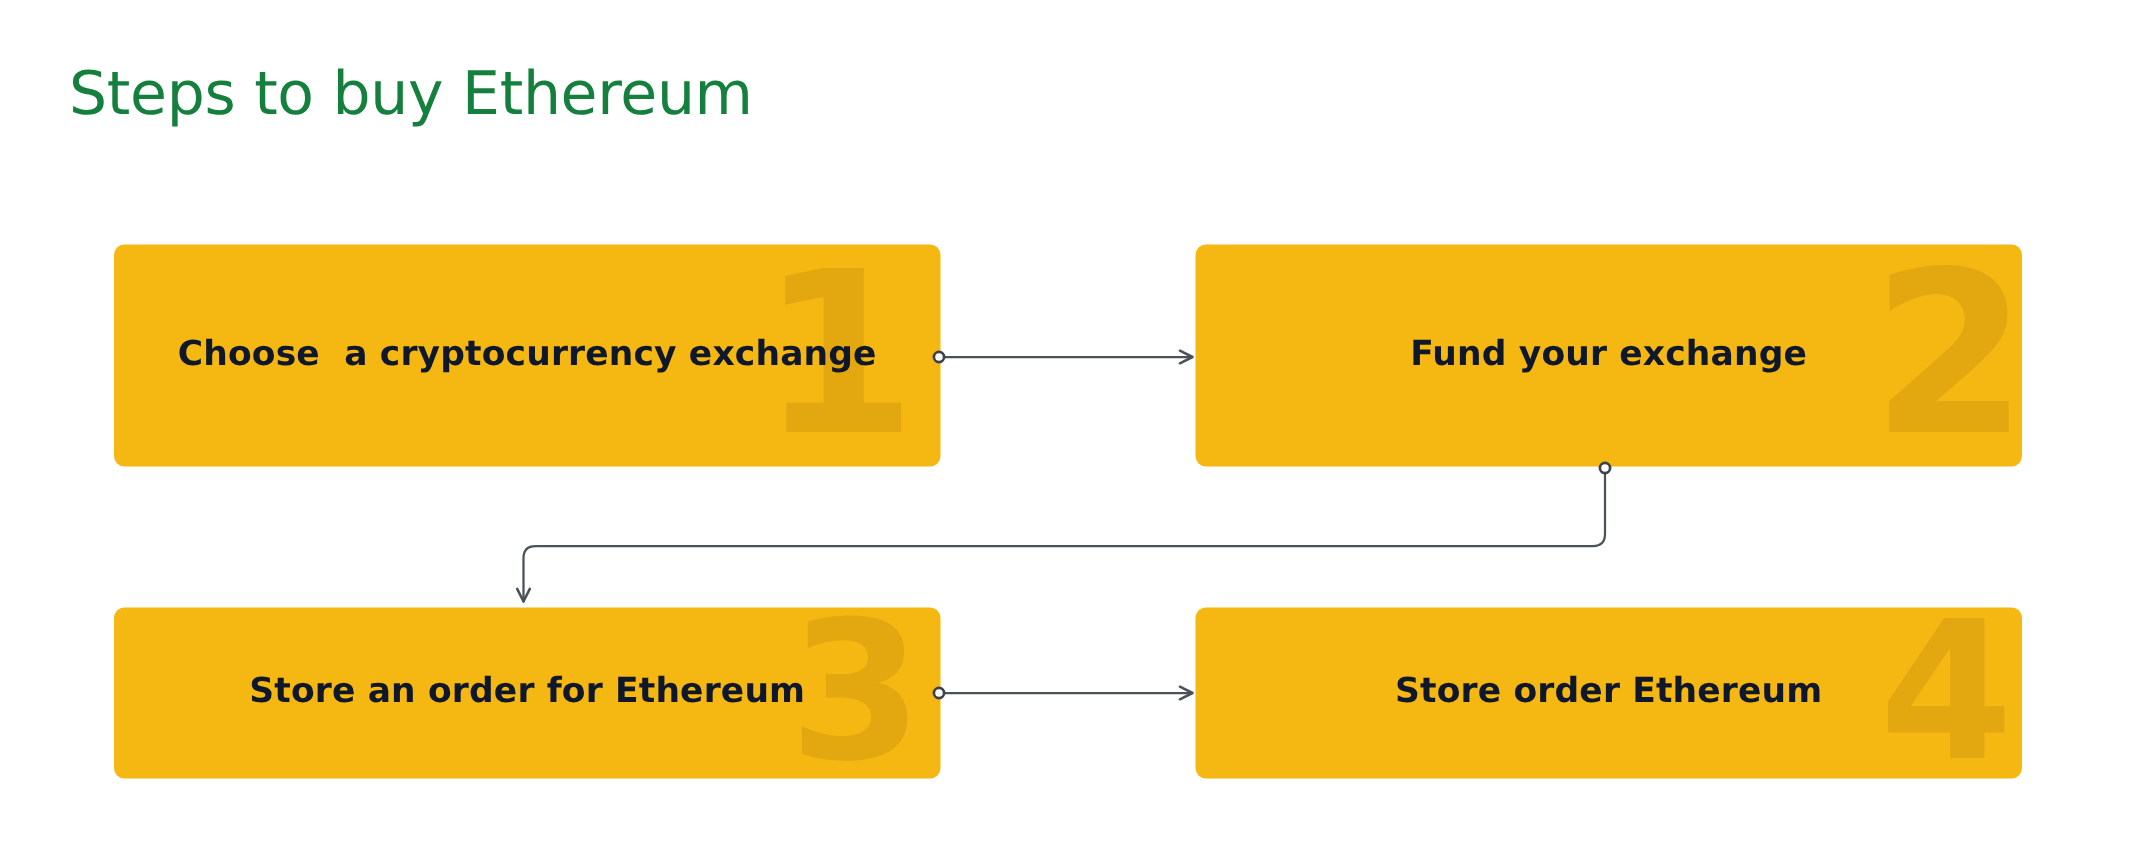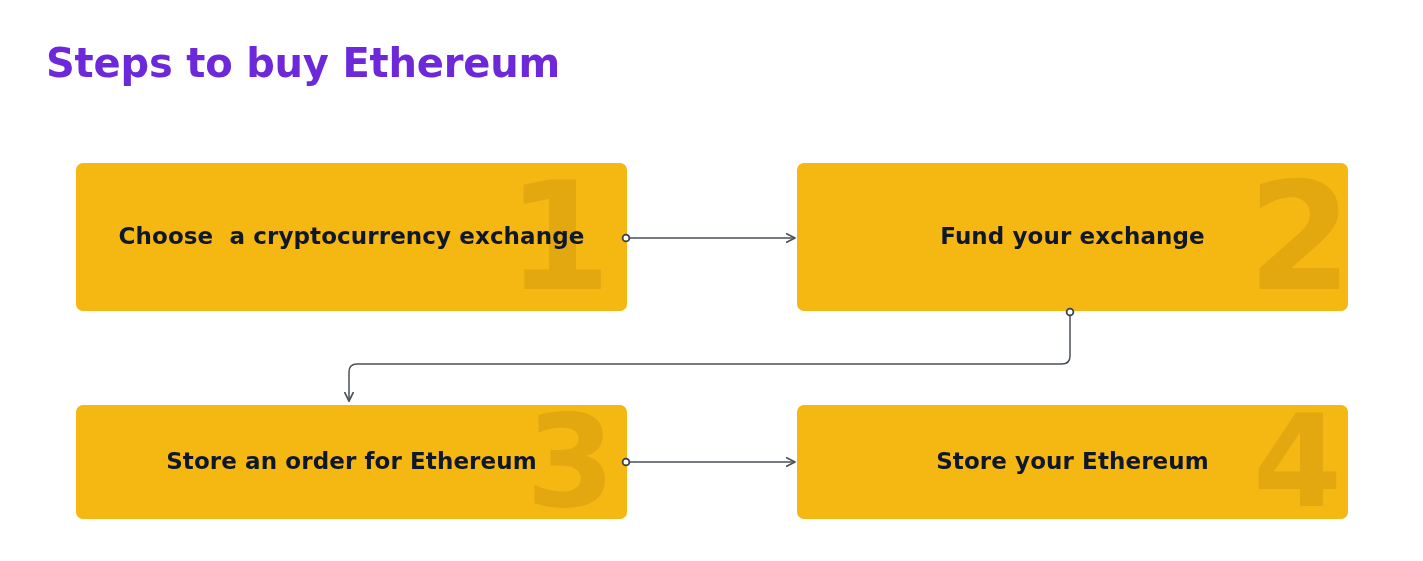--- a/index.html
+++ b/index.html
@@ -14,22 +14,22 @@
     overflow: hidden;
     font-family: "DejaVu Sans", "Liberation Sans", sans-serif;
     -webkit-font-smoothing: antialiased;
   }
 
   #page-title {
     position: absolute;
     left: 46px;
     top: 40px;
     font-size: 40px;
-    font-weight: bold;
-    color: #6d28d9;
+    font-weight: normal;
+    color: #15803d;
     letter-spacing: -0.2px;
     white-space: nowrap;
   }
 
   .flow-canvas {
     position: absolute;
     left: 0;
     top: 0;
     width: 1423px;
     height: 561px;
@@ -109,21 +109,21 @@
     <span class="step-label">Fund your exchange</span>
   </div>
 
   <div class="step-box" id="step-box-3">
     <span class="step-watermark">3</span>
     <span class="step-label">Store an order for Ethereum</span>
   </div>
 
   <div class="step-box" id="step-box-4">
     <span class="step-watermark">4</span>
-    <span class="step-label">Store your Ethereum</span>
+    <span class="step-label">Store order Ethereum</span>
   </div>
 
   <svg class="connector-svg" viewBox="0 0 1423 561">
     <defs>
       <marker id="arrow-right" viewBox="0 0 10 10" refX="9" refY="5" markerWidth="7" markerHeight="7" orient="auto-start-reverse">
         <path d="M 1 1 L 9 5 L 1 9" fill="none" stroke="#4a5157" stroke-width="1.6" stroke-linecap="round" stroke-linejoin="round"></path>
       </marker>
       <marker id="arrow-down" viewBox="0 0 10 10" refX="9" refY="5" markerWidth="7" markerHeight="7" orient="auto-start-reverse">
         <path d="M 1 1 L 9 5 L 1 9" fill="none" stroke="#4a5157" stroke-width="1.6" stroke-linecap="round" stroke-linejoin="round"></path>
       </marker>

